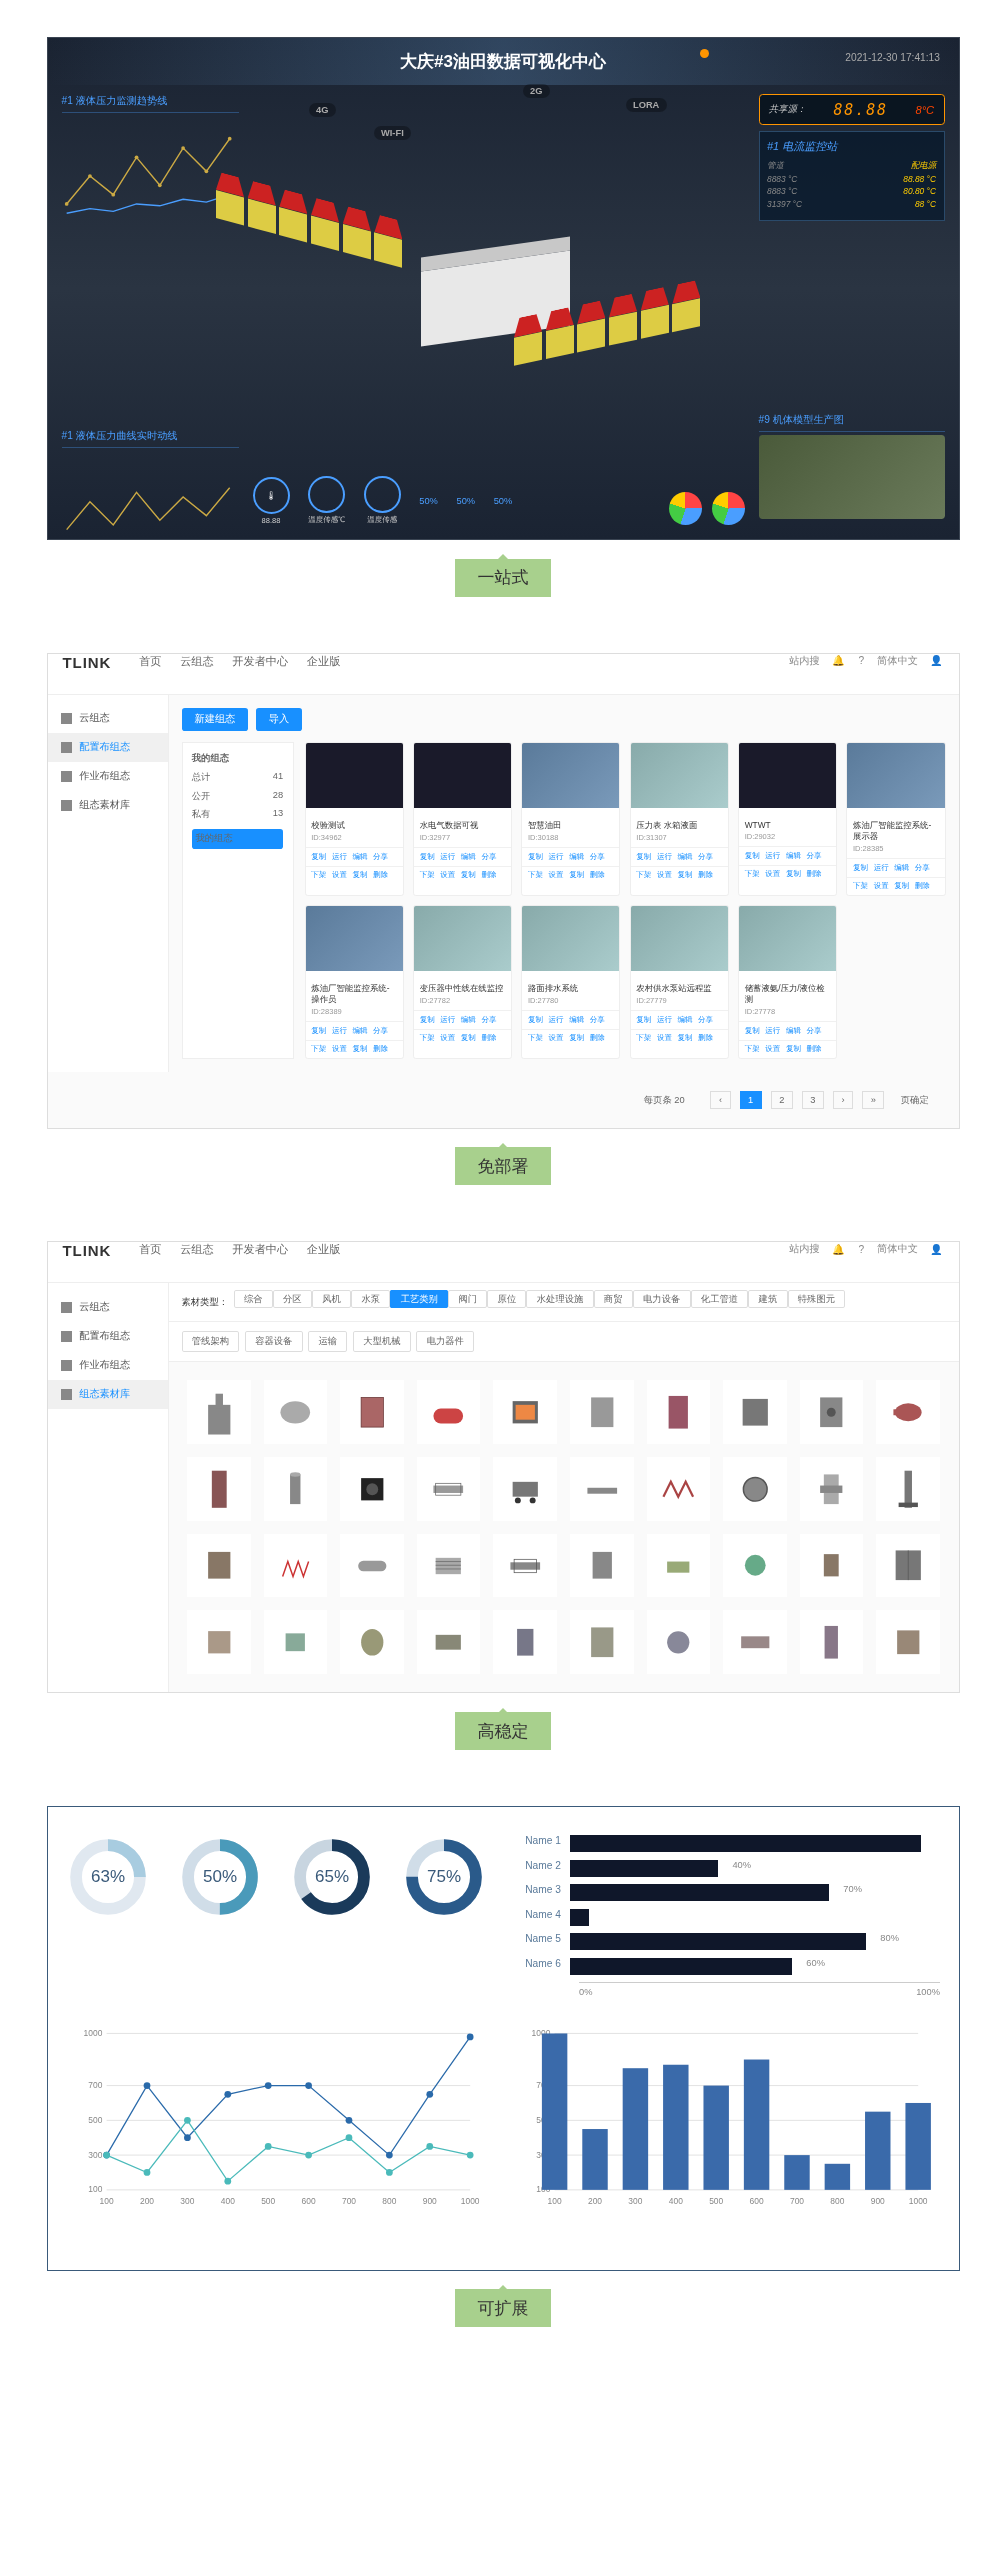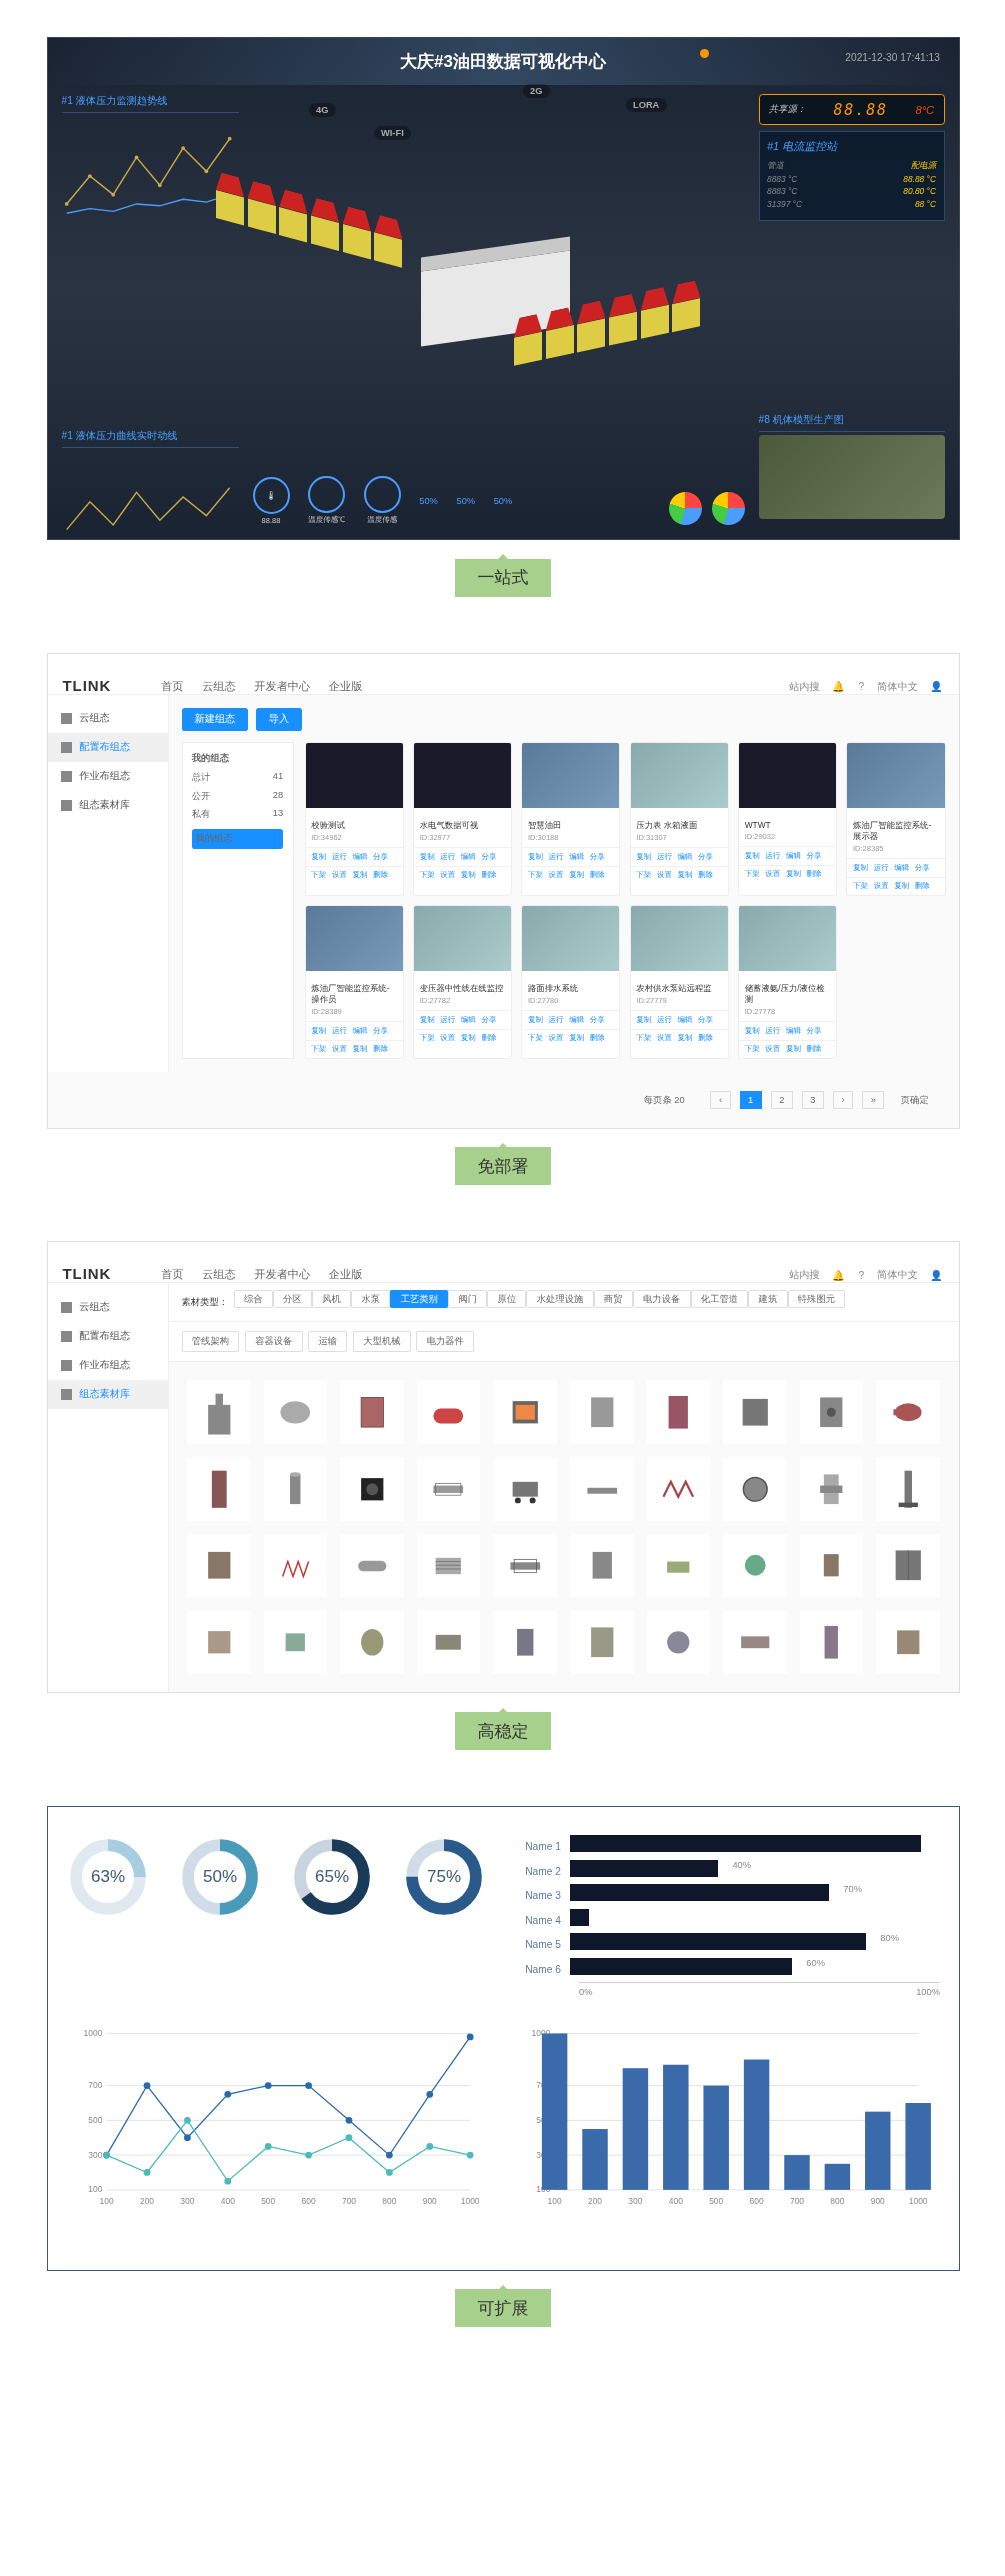--- a/index.html
+++ b/index.html
@@ -40,21 +40,21 @@
 .building::after { content: ''; position: absolute; top: -14px; left: 0; right: 0; height: 14px; background: #c8c8c8; }
 .net-label { position: absolute; color: #aaa; font-size: 9.3px; font-weight: bold; padding: 1.9px 7.5px; background: rgba(0,0,0,0.3); border-radius: 9.3px; }
 .bottom-gauges { position: absolute; bottom: 14px; left: 205px; display: flex; gap: 18.6px; align-items: center; }
 .gauge { width: 37px; height: 37px; border: 2.8px solid #4a9eff; border-radius: 50%; display: flex; align-items: center; justify-content: center; color: #fff; font-size: 8.4px; }
 .gauge-label { color: #ccc; font-size: 7.5px; text-align: center; margin-top: 1.9px; }
 .pie-mini { position: absolute; bottom: 14px; right: 214px; display: flex; gap: 9.3px; }
 .pie-mini div { width: 33px; height: 33px; border-radius: 50%; background: conic-gradient(#ff4444 0 25%, #4a9eff 25% 55%, #44cc44 55% 80%, #ffcc00 80% 100%); }
 
 
 .tlink { width: 913px; margin: 0 auto; border: 0.9px solid #ddd; background: #fafafa; }
-.tlink-header { height: 41px; background: #fff; border-bottom: 0.9px solid #eee; display: flex; align-items: flex-end; padding: 0 15px; gap: 22px; }
+.tlink-header { height: 41px; background: #fff; border-bottom: 0.9px solid #eee; display: flex; align-items: flex-start; padding: 0 15px; }
 .tlink-logo { font-weight: bold; font-size: 15px; letter-spacing: 0.9px; color: #333; }
 .tlink-nav { display: flex; gap: 18.6px; margin-left: 28px; font-size: 11.2px; color: #666; }
 .tlink-nav span { cursor: pointer; }
 .tlink-right { margin-left: auto; display: flex; gap: 13px; align-items: center; font-size: 10.2px; color: #888; }
 .tlink-body { display: flex; min-height: 373px; }
 .tlink-sidebar { width: 121px; background: #fff; border-right: 0.9px solid #eee; padding: 9.3px 0; }
 .side-item { padding: 7.5px 13px; font-size: 10.2px; color: #555; display: flex; align-items: center; gap: 7.5px; cursor: pointer; }
 .side-item.active { background: #f0f0f0; color: #1890ff; }
 .side-icon { width: 11.2px; height: 11.2px; background: #888; }
 .tlink-main { flex: 1; padding: 13px; }
@@ -92,21 +92,21 @@
 
 
 .charts-panel { width: 913px; margin: 0 auto; border: 0.9px solid #3a5a7a; padding: 28px 18.6px; background: #fff; }
 .charts-row { display: flex; gap: 28px; margin-bottom: 28px; }
 .donuts { display: flex; gap: 28px; }
 .donut-wrap { text-align: center; }
 .donut { width: 84px; height: 84px; position: relative; }
 .donut svg { width: 100%; height: 100%; transform: rotate(-90deg); }
 .donut-label { position: absolute; top: 50%; left: 50%; transform: translate(-50%, -50%); font-size: 17px; color: #3a5a7a; }
 .hbar-chart { flex: 1; }
-.hbar-row { display: flex; align-items: flex-end; margin-bottom: 7.5px; font-size: 10.2px; }
+.hbar-row { display: flex; align-items: flex-start; margin-bottom: 7.5px; font-size: 10.2px; }
 .hbar-label { width: 56px; color: #5a7a9a; text-align: right; padding-right: 9.3px; }
 .hbar-track { flex: 1; height: 17px; position: relative; }
 .hbar-fill { height: 100%; background: #0f172a; position: relative; }
 .hbar-val { position: absolute; right: -33px; top: 0; color: #888; font-size: 9.3px; }
 .hbar-axis { display: flex; justify-content: space-between; font-size: 9.3px; color: #888; margin-left: 65px; border-top: 0.9px solid #ccc; padding-top: 3.7px; }
 .xy-chart { width: 48%; }
 .xy-chart svg { width: 100%; height: 186px; }
 .axis-text { font-size: 10px; fill: #888; }
 </style>
 </head>
@@ -166,21 +166,21 @@
             <span>8883 °C</span>
             <span>80.80 °C</span>
           </div>
         <div class="stat-row">
             <span>31397 °C</span>
             <span>88 °C</span>
           </div>
       </div>
     </div>
     <div class="dash-panel-br">
-      <div class="dash-panel-title">#8 机体模型生产图</div>
+      <div class="dash-panel-title">#9 机体模型生产图</div>
       <div class="thumb-img"></div>
     </div>
     <div class="scene-3d">
       <span class="net-label" style="top:-28px;left:56px">4G</span>
       <span class="net-label" style="top:-47px;left:270px">2G</span>
       <span class="net-label" style="top:-33px;left:373px">LORA</span>
       <span class="net-label" style="top:-4.7px;left:121px">WI-FI</span>
       <div class="pump-row" style="top:65px;left:-37px;transform:skewY(15deg)">
         <div class="pump">
             <div class="pump-top"></div>

